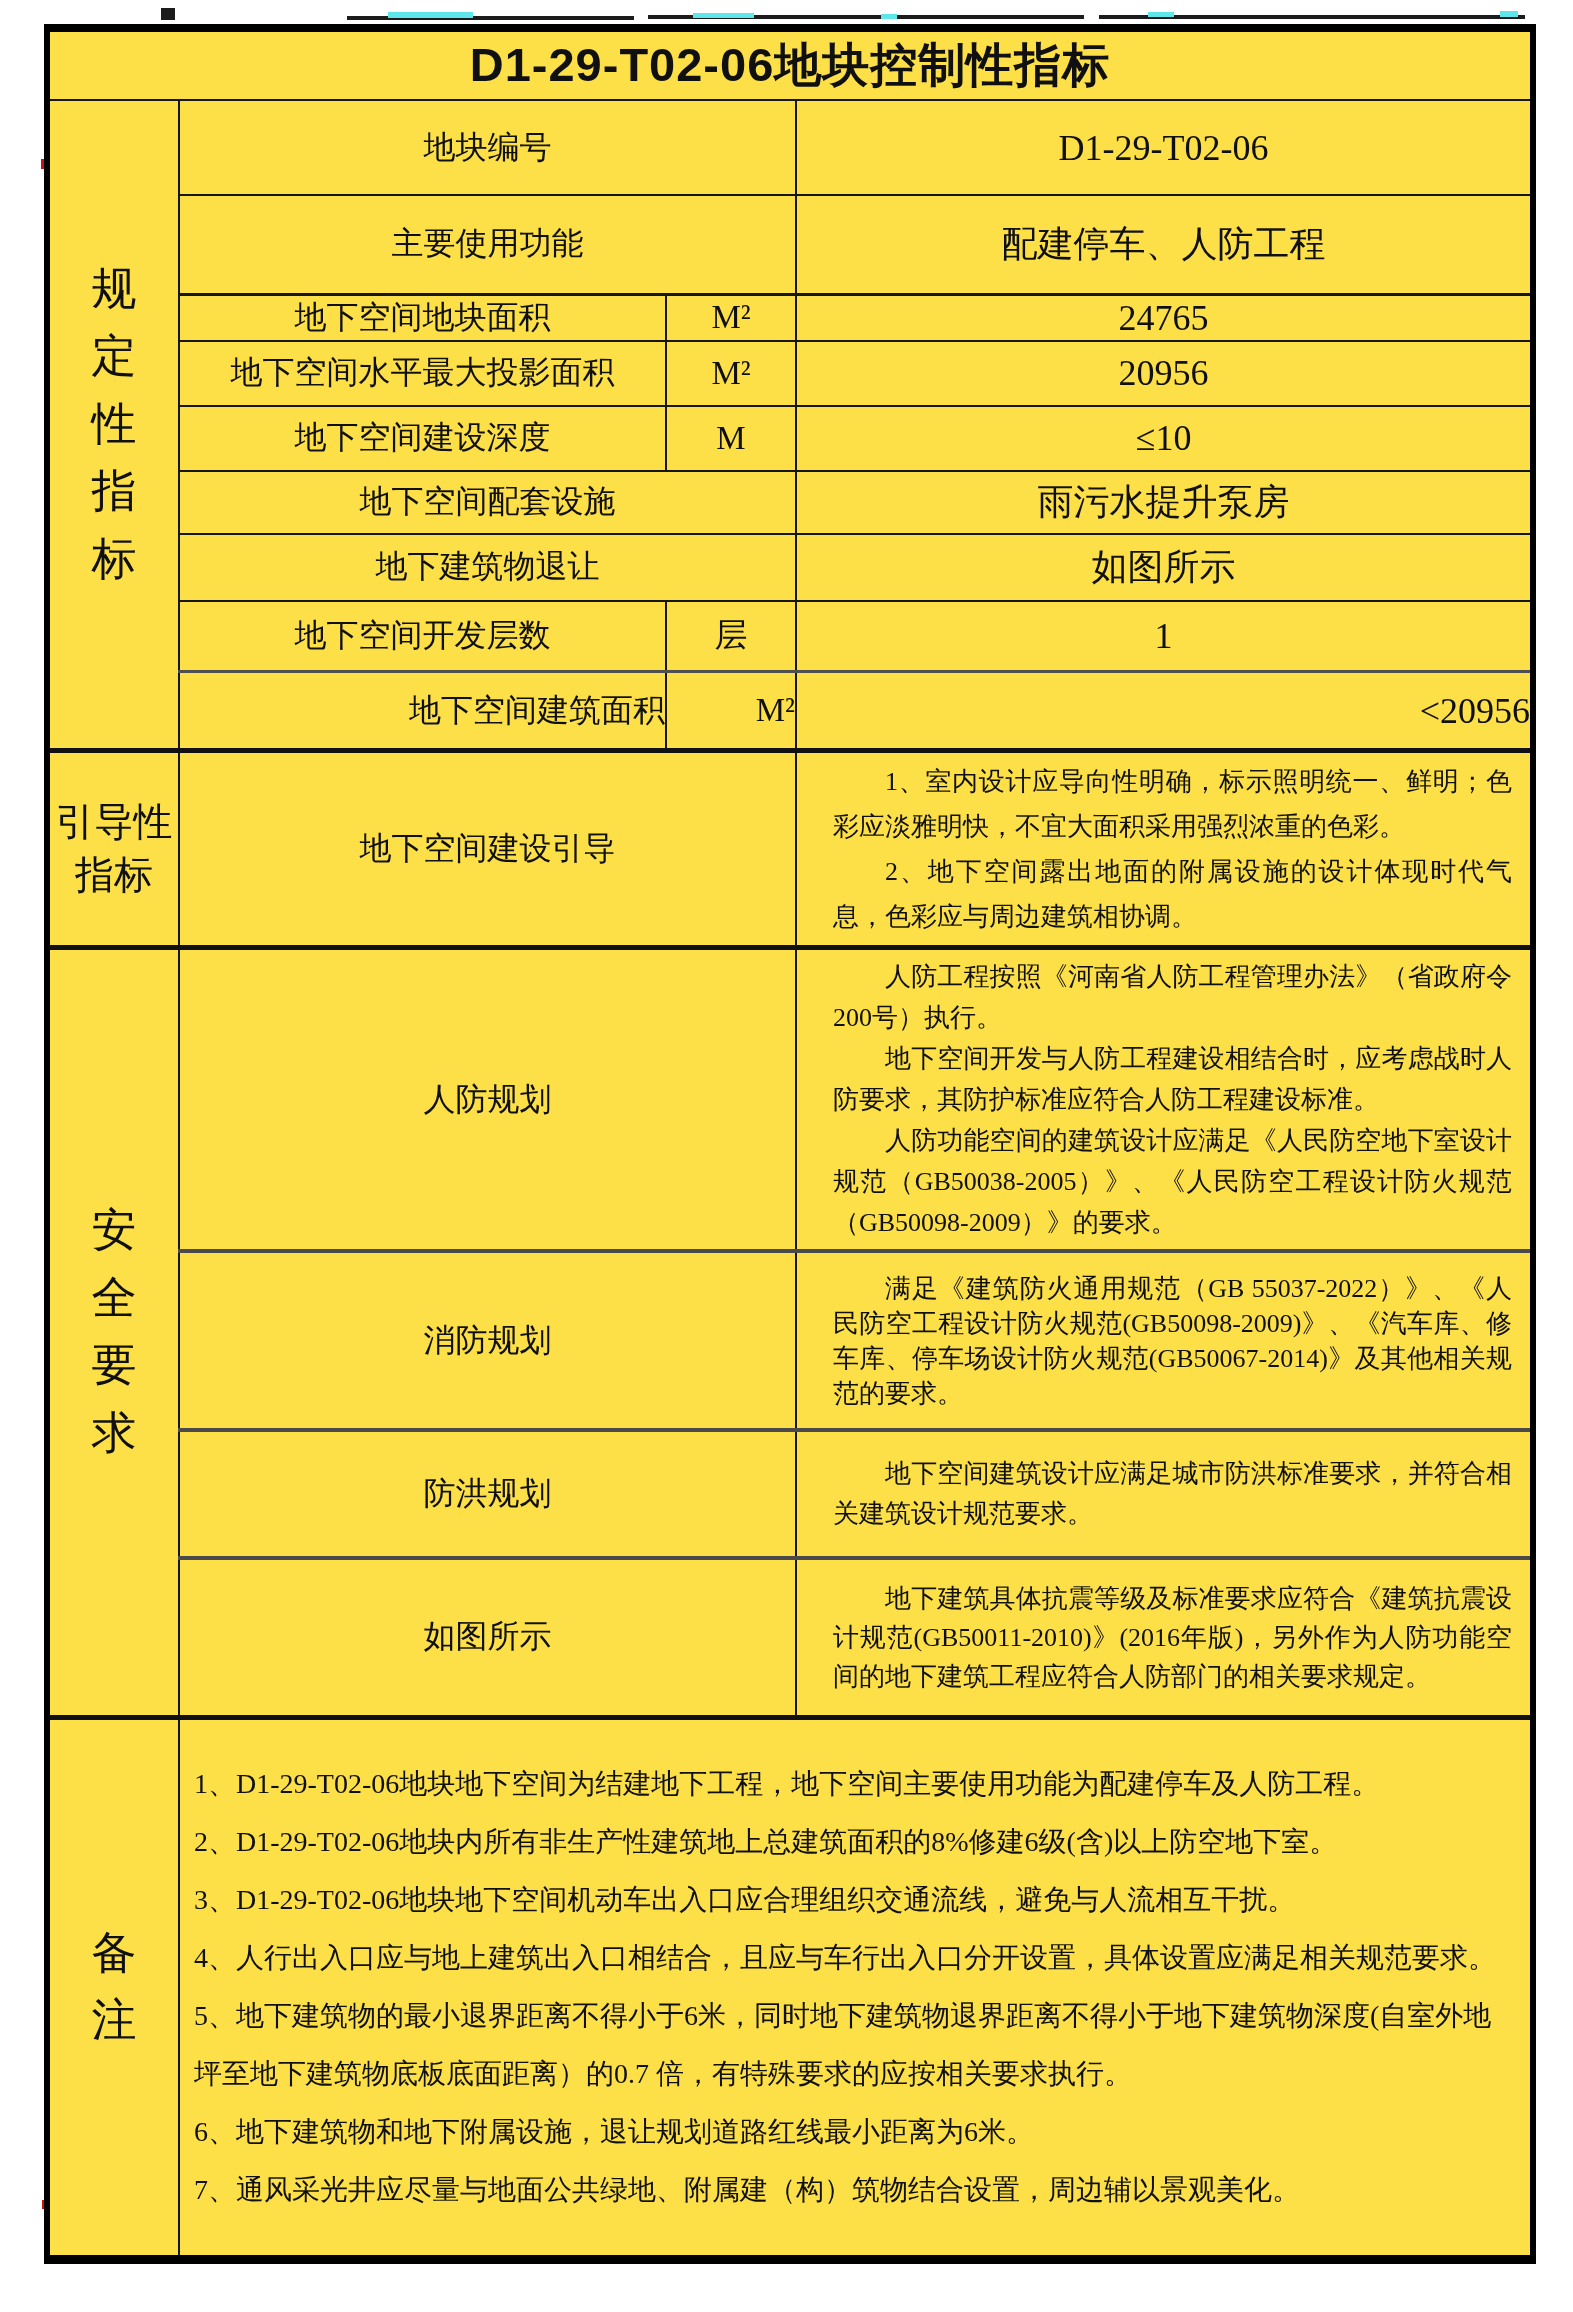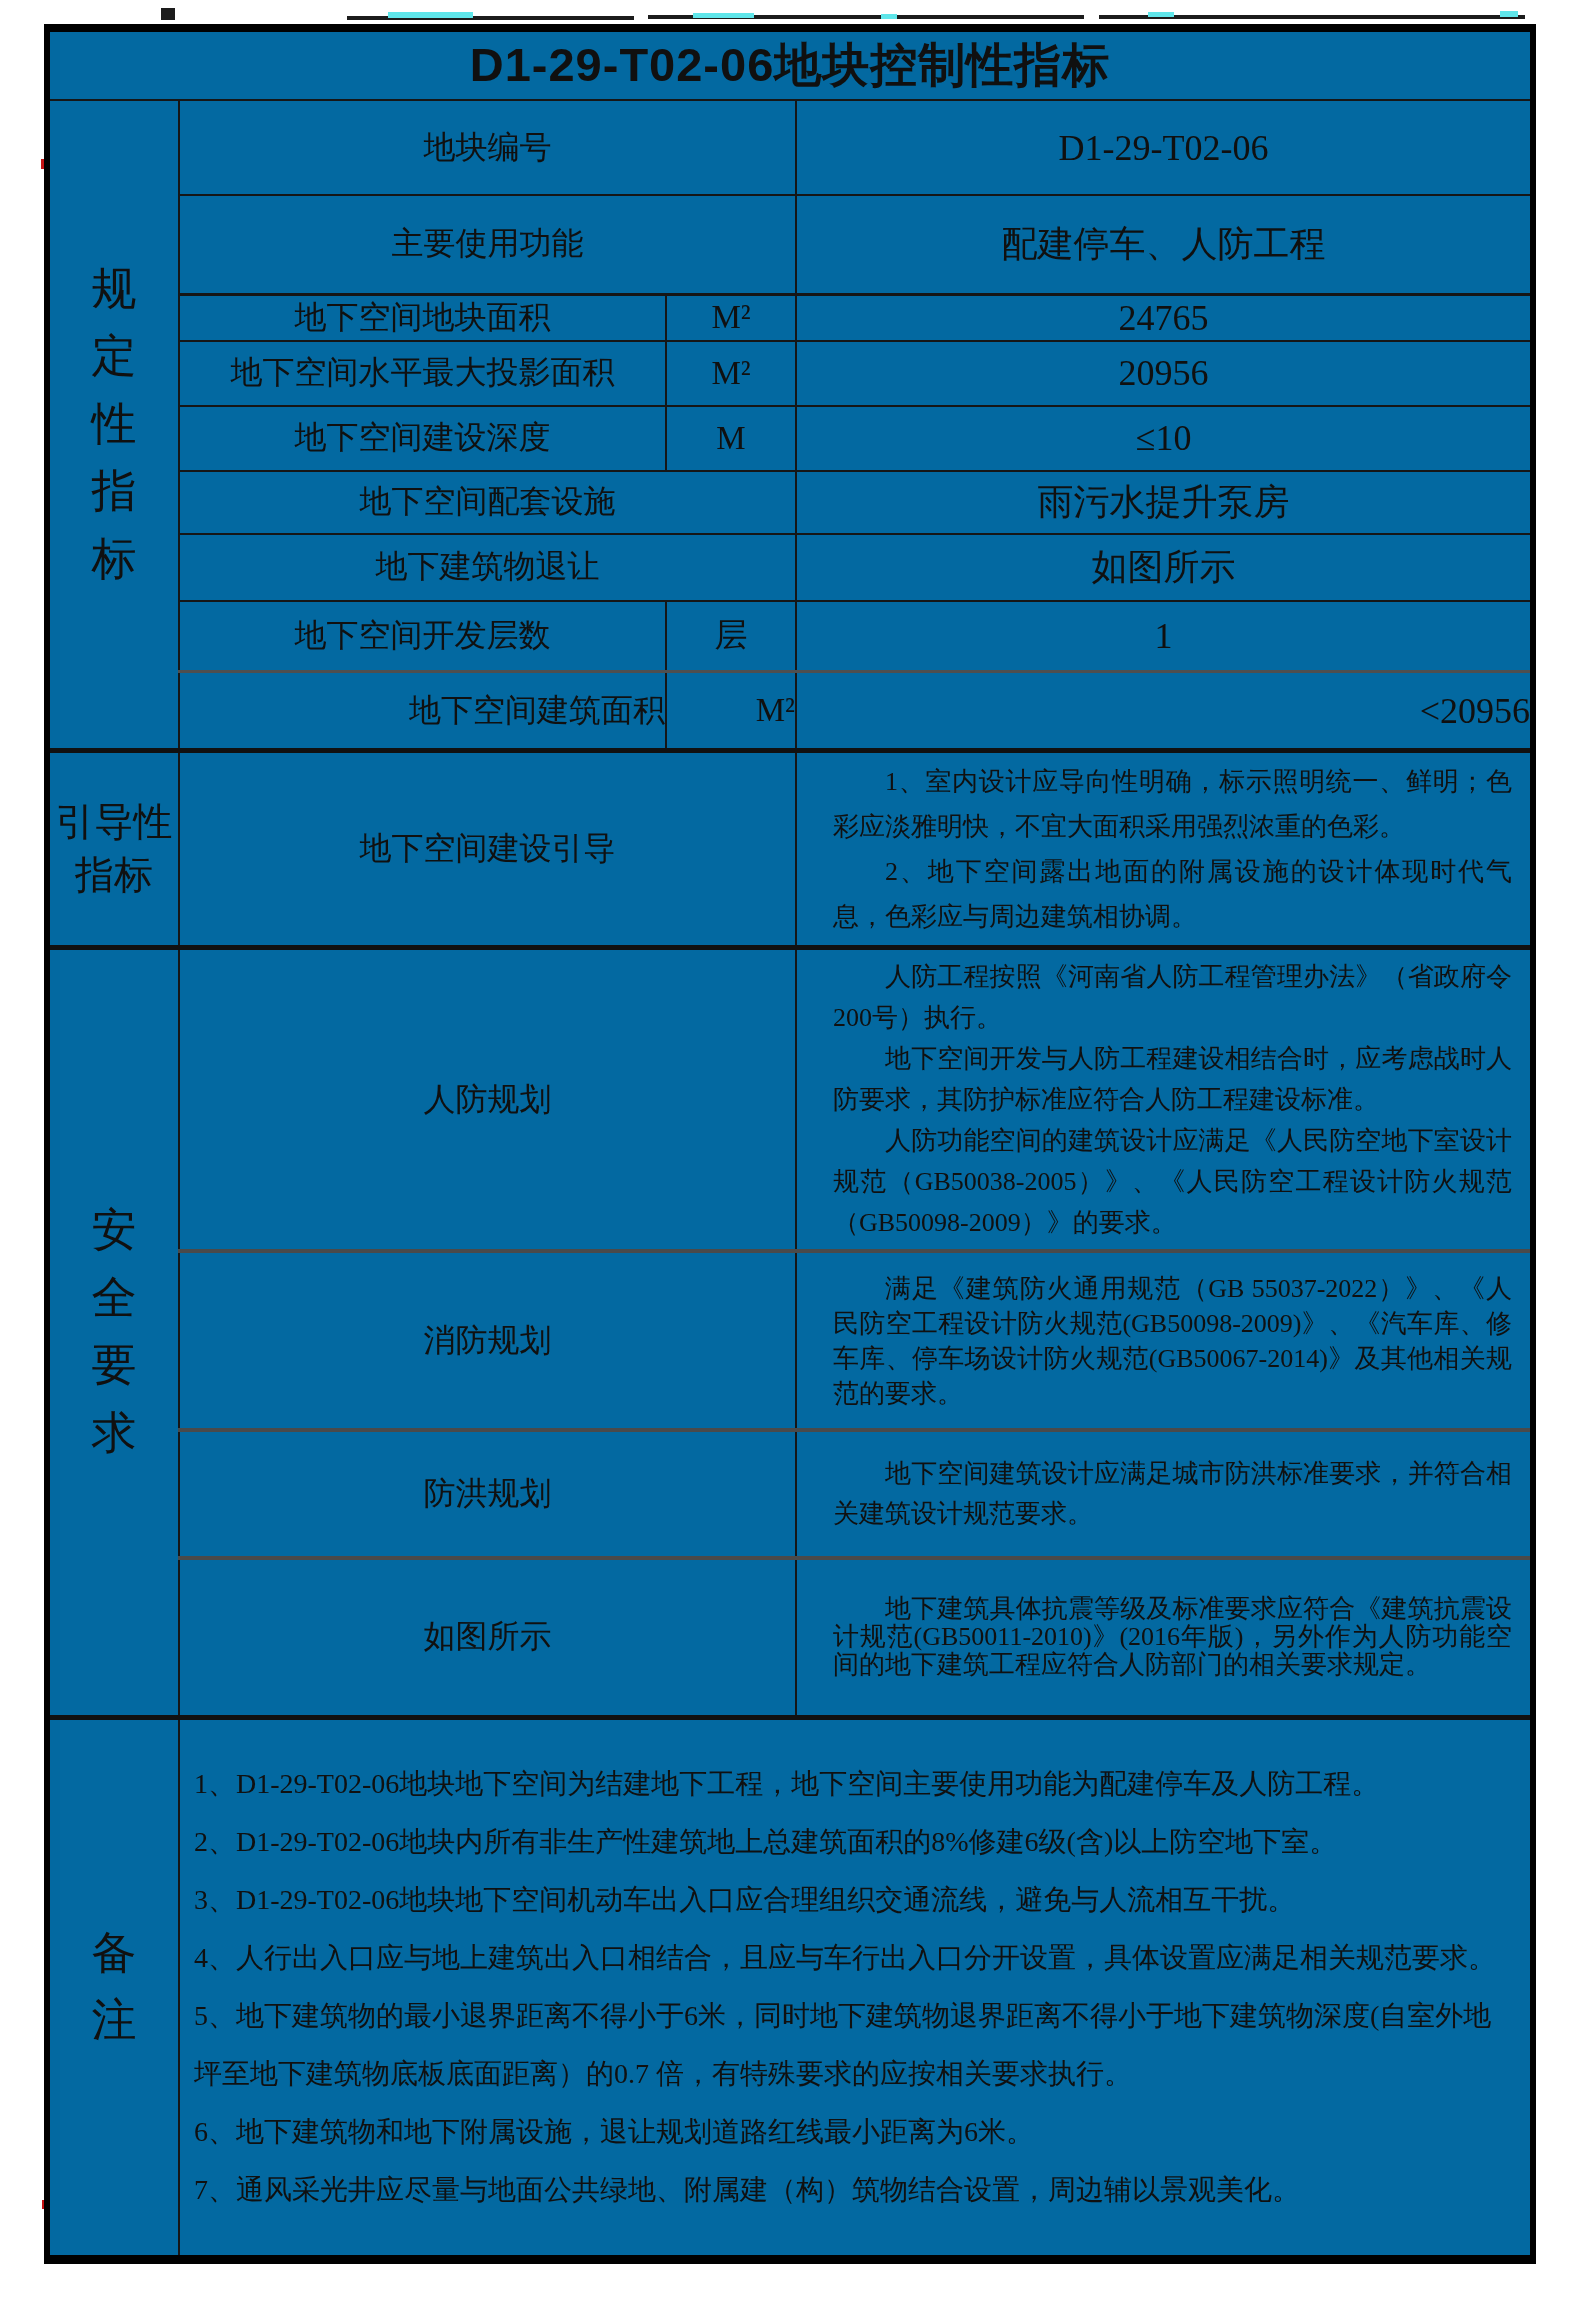--- a/index.html
+++ b/index.html
@@ -18,21 +18,21 @@
   .a-red{background:#c41414;}
   
   table.sheet{
     position:absolute;left:44px;top:24px;
     width:1485px;
     border-collapse:collapse;
     table-layout:fixed;
     border:6px solid #000;
     border-top:8px solid #000;
     border-bottom:9px solid #000;
-    background:#0369a1;
+    background:#fde047;
     padding-left:20px;
   }
   td{
     border:2px solid #161616;
     padding:0;
     overflow:hidden;
     vertical-align:middle;
   }
   
   tr.h-title{height:72px;}
@@ -87,21 +87,21 @@
   .para-cell{
     text-align:justify;
     font-size:26px;
     padding:6px 18px 6px 36px;
   }
   .para-cell p{margin:0;text-indent:2em;}
   .lh-guide p{line-height:45px;}
   .lh-rf p{line-height:41px;}
   .lh-xf p{line-height:35px;}
   .lh-fh p{line-height:40px;}
-  .lh-kz p{line-height:28px;}
+  .lh-kz p{line-height:39px;}
   .remarks-cell{
     font-size:28px;
     padding:10px 20px 10px 14px;
     text-align:left;
   }
   .remark-line{line-height:58px;}
 </style>
 </head>
 <body>
 

